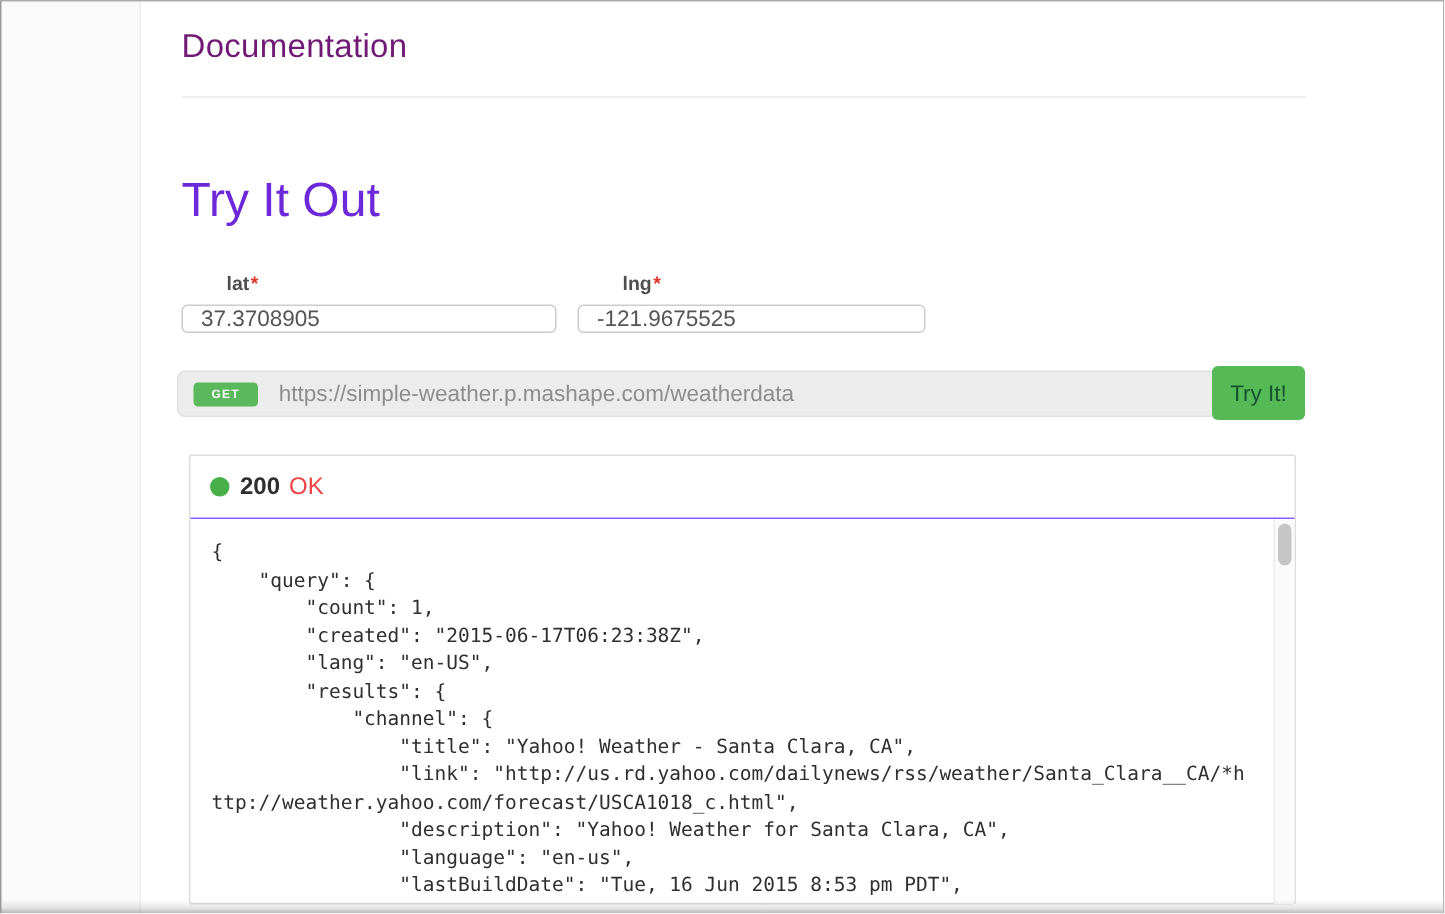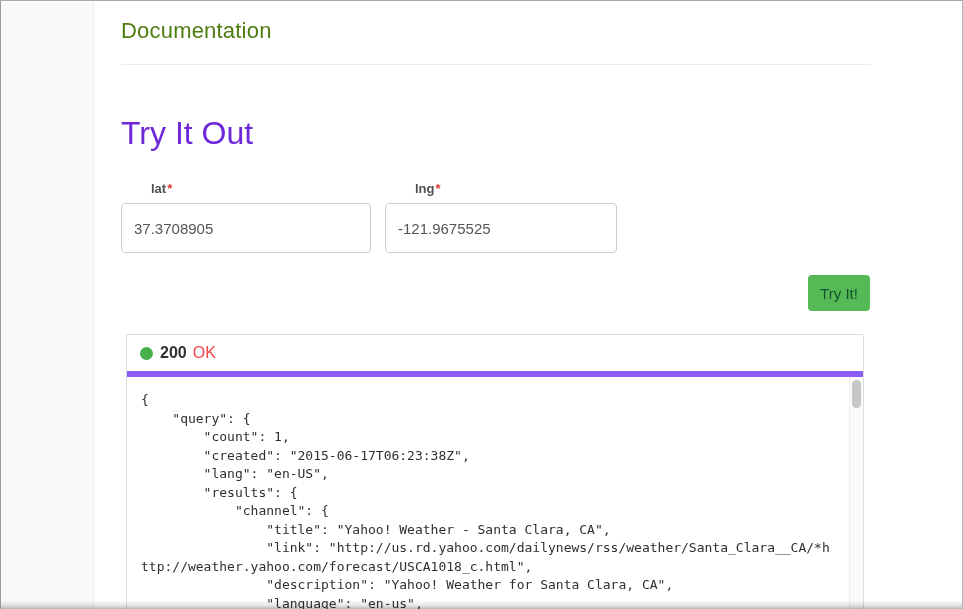--- a/index.html
+++ b/index.html
@@ -22,38 +22,38 @@
     position:absolute; left:1px; top:1px; bottom:0; width:93px;
     background:#fafafa; border-right:1px solid #ededed;
   }
 
   .content {
     position:absolute; left:94px; top:1px; right:1px; bottom:0;
     background:#fff; padding:0 91px 0 27px;
   }
 
   .page-title {
-    margin-top:17px; font-size:22px; font-weight:400; color:#4d7c0f;
+    margin-top:17px; font-size:22px; font-weight:400; color:#701a75;
     letter-spacing:0.2px;
   }
   .title-divider {
     border:none; height:1px; background:#ebebeb; margin-top:20px; width:750px;
   }
 
   .section-title {
     margin-top:50px; font-size:32px; font-weight:400; color:#6d28d9;
   }
 
   .fields { display:flex; gap:14px; margin-top:29px; }
   .field label {
     display:block; font-size:13px; font-weight:700; color:#4f4f4f; margin-bottom:7px;margin-left:30px;
   }
   .req { color:#e0342b; font-weight:700; margin-left:1px; }
   .field input {
-    height:50px; border:1px solid #ccc; border-radius:4px; padding:0 12px;
+    height:19px; border:1px solid #ccc; border-radius:4px; padding:0 12px;
     font-size:15px; color:#555; font-family:"Liberation Sans","DejaVu Sans",sans-serif;
     outline:none; background:#fff; width:100%;
   }
   .field.f-lat { width:250px; }
   .field.f-lng { width:232px; }
 
   .request-row {
     position:relative; margin-top:22px; margin-left:-3px; width:752px; height:36px;
   }
   .request-track {
@@ -71,21 +71,21 @@
     background:#55b955; border:none; border-radius:4px; color:#14532d;
     font-size:15px; font-family:"Liberation Sans","DejaVu Sans",sans-serif; cursor:pointer;
   }
 
   .response-panel {
     margin-top:23px; margin-left:5px; width:738px; height:300px;
     border:1px solid #ddd; border-radius:2px; background:#fff;
   }
   .response-header {
     height:42px; display:flex; align-items:center; padding-left:13px;
-    border-bottom:6px solid #8b5cf6;
+    border-bottom:1px solid #8b5cf6;
   }
   .status-dot {
     width:13px; height:13px; border-radius:50%; background:#47b04b; margin-right:7px;
   }
   .status-code { font-size:16px; font-weight:700; color:#2f2f2f; }
   .status-text { font-size:16px; color:#ef4444; margin-left:6px; }
 
   .response-body { position:relative; height:257px; overflow:hidden; }
   .response-json {
     margin:0; padding:14px 0 0 14px; white-space:pre;
@@ -118,20 +118,24 @@
         <label><span>lat</span><span class="req">*</span></label>
         <input type="text" value="37.3708905" style="">
       </div>
       <div class="field f-lng">
         <label><span>lng</span><span class="req">*</span></label>
         <input type="text" value="-121.9675525" style="">
       </div>
     </div>
 
     <div class="request-row">
+      <div class="request-track">
+        <span class="method-badge">GET</span>
+        <span class="request-url">https://simple-weather.p.mashape.com/weatherdata</span>
+      </div>
       <button class="try-btn">Try It!</button>
     </div>
 
     <div class="response-panel">
       <div class="response-header">
         <span class="status-dot"></span>
         <span class="status-code">200</span>
         <span class="status-text">OK</span>
       </div>
       <div class="response-body">

